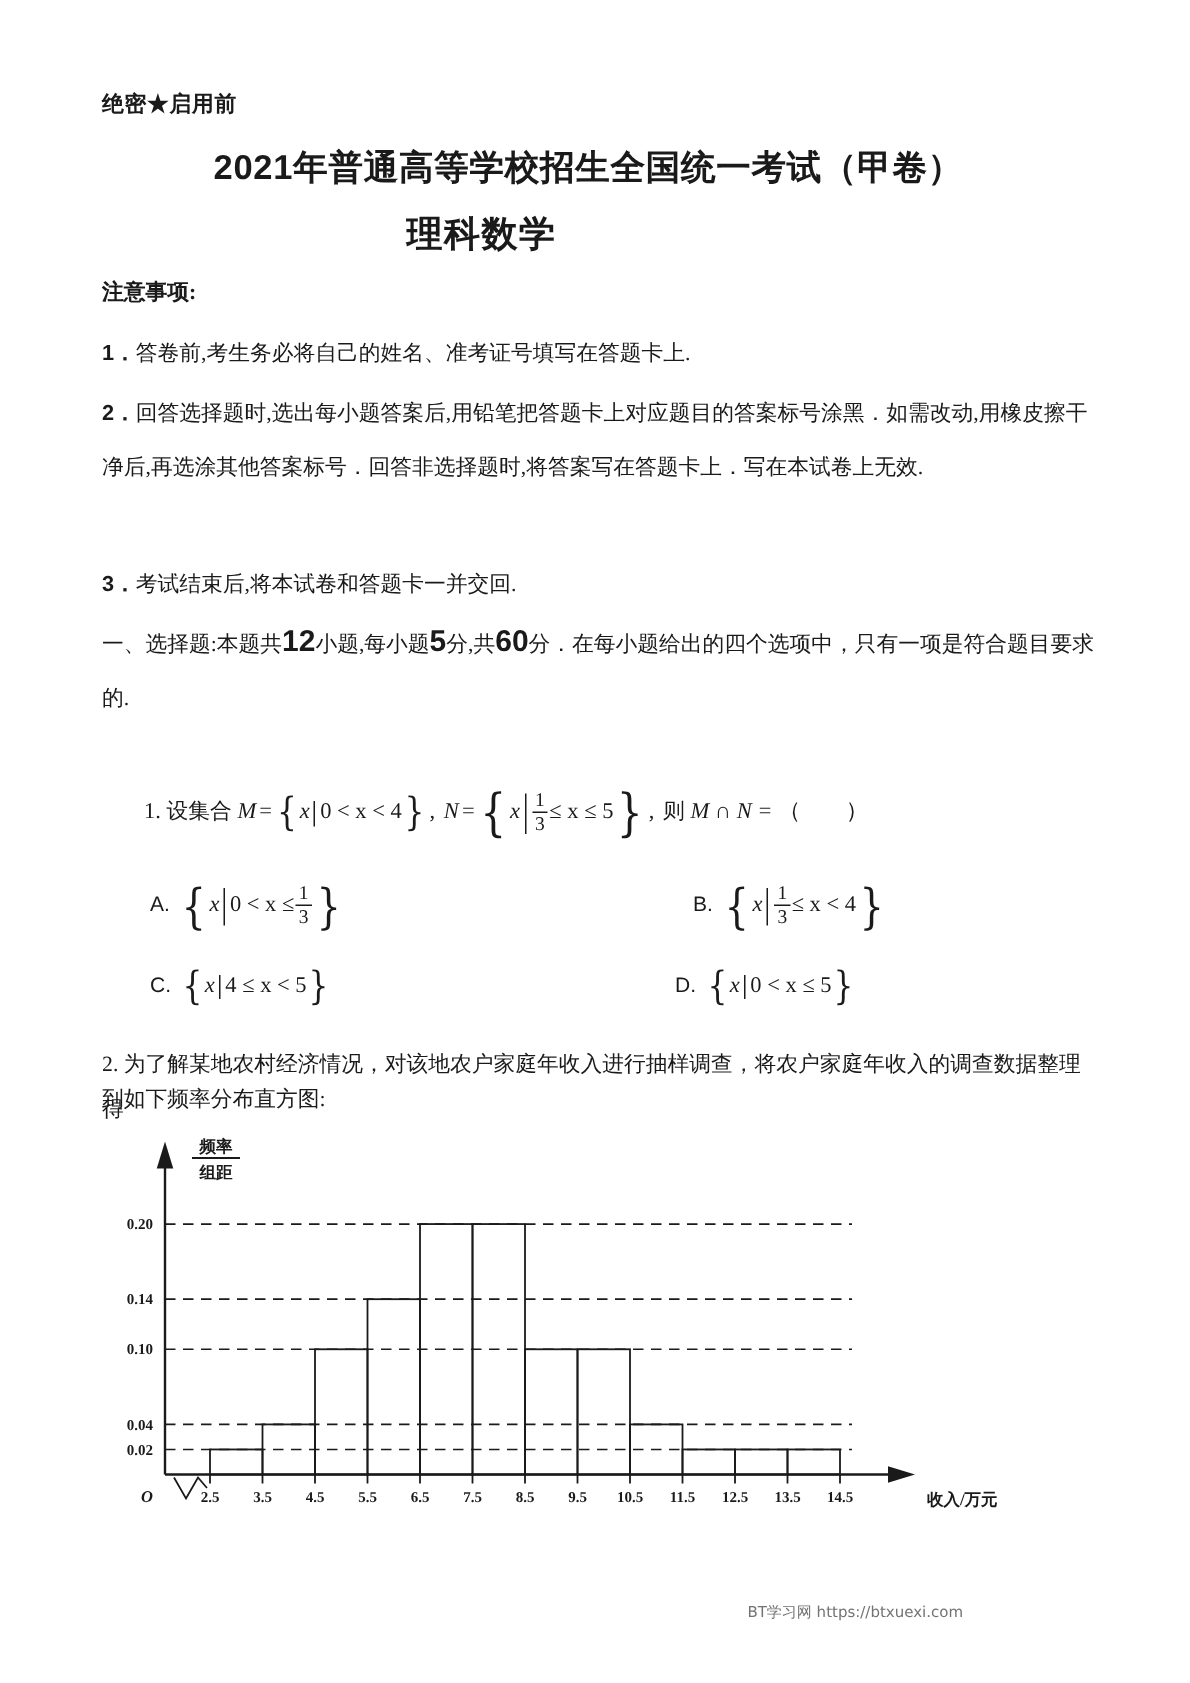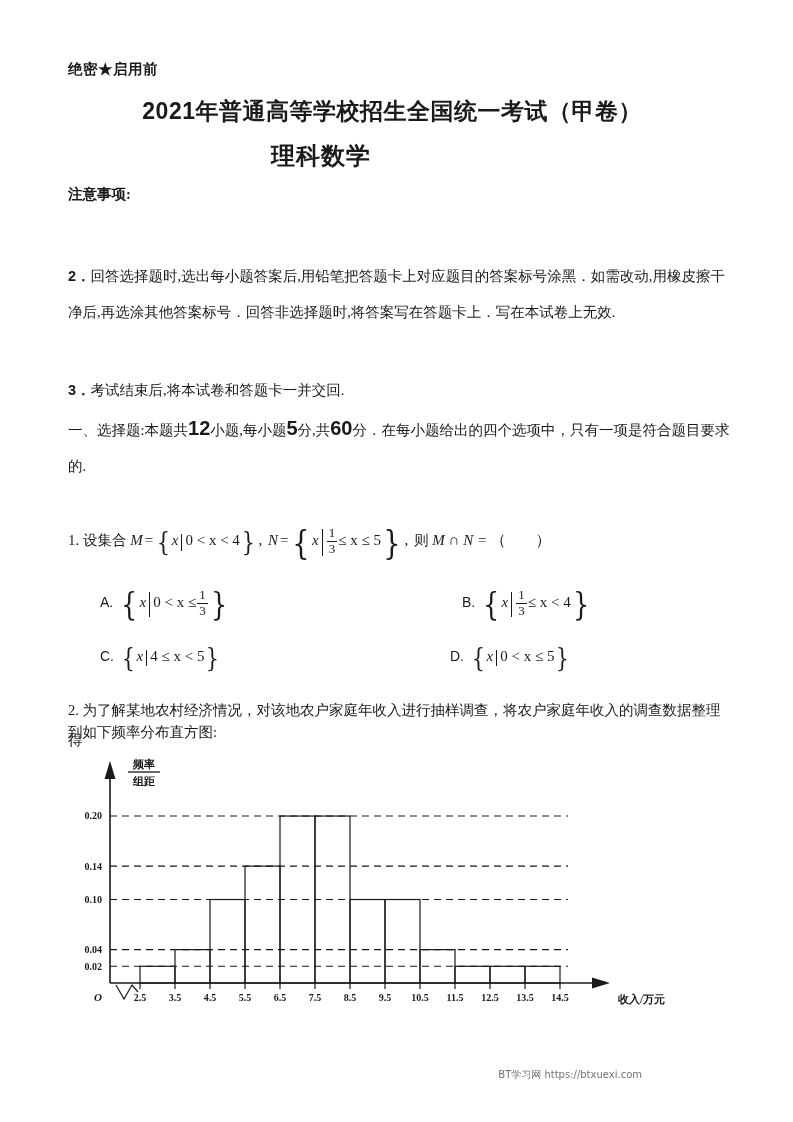--- a/index.html
+++ b/index.html
@@ -89,20 +89,21 @@
     font-family: "Liberation Sans", sans-serif;
     font-size: 20px;
   }
 
   
   .mathline {
     position: absolute;
     font-size: 15px;
     line-height: 1;
     white-space: nowrap;
+    margin-left: 28px;
   }
   .mi { font-family: "Liberation Serif", serif; font-style: italic; }
   .mn, .mo { font-family: "Liberation Serif", serif; font-style: normal; }
   .mo { padding: 0 2px; }
   .brace {
     display: inline-block;
     font-size: 26px;
     font-family: "DejaVu Serif", serif;
     vertical-align: middle;
     transform: scaleX(0.8);
@@ -188,20 +189,23 @@
   <div class="secret-line">绝密★启用前</div>
 
   <div class="main-title">
     <span class="num">2021</span><span>年普通高等学校招生全国统一考试（甲卷）</span>
   </div>
 
   <div class="sub-title">理科数学</div>
 
   <div class="notice-head">注意事项:</div>
 
+  <div class="notice" id="notice-1">
+    <span class="idx">1</span><span class="idx">．</span><span>答卷前,考生务必将自己的姓名、准考证号填写在答题卡上.</span>
+  </div>
 
   <div class="notice" id="notice-2">
     <span class="idx">2</span><span class="idx">．</span><span>回答选择题时,选出每小题答案后,用铅笔把答题卡上对应题目的答案标号涂黑．如需改动,用橡皮擦干净后,再选涂其他答案标号．回答非选择题时,将答案写在答题卡上．写在本试卷上无效.</span>
   </div>
 
   <div class="notice" id="notice-3">
     <span class="idx">3</span><span class="idx">．</span><span>考试结束后,将本试卷和答题卡一并交回.</span>
   </div>
 
   <div class="section-intro">

